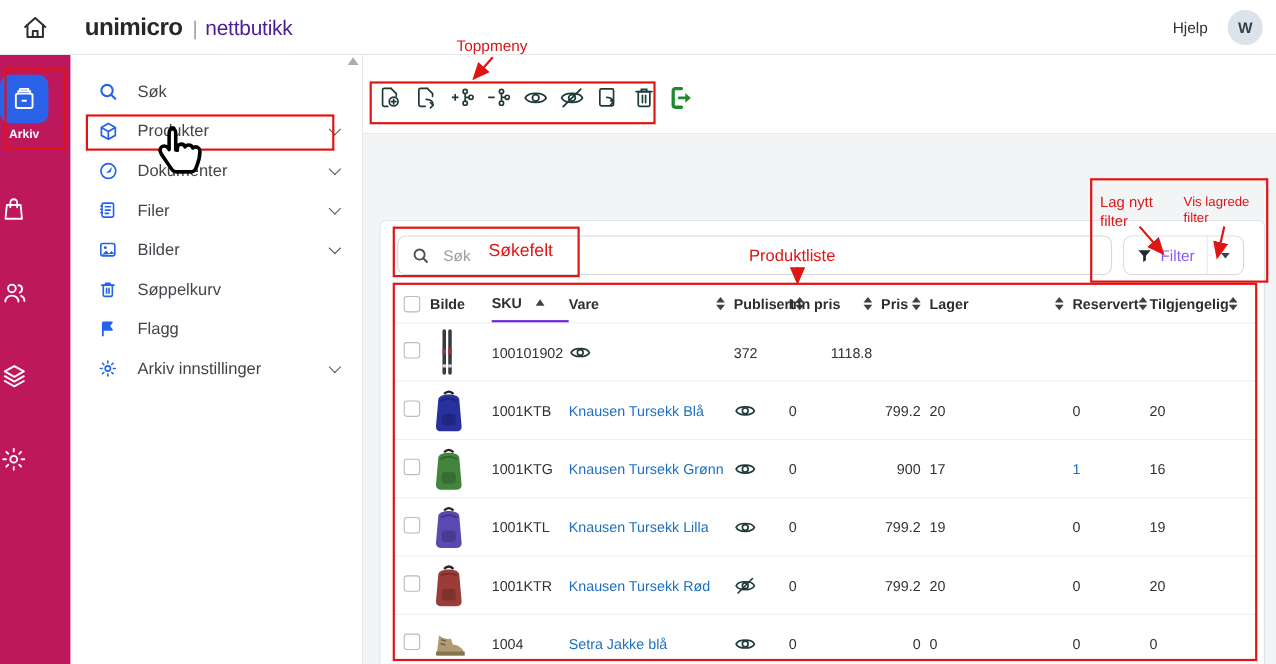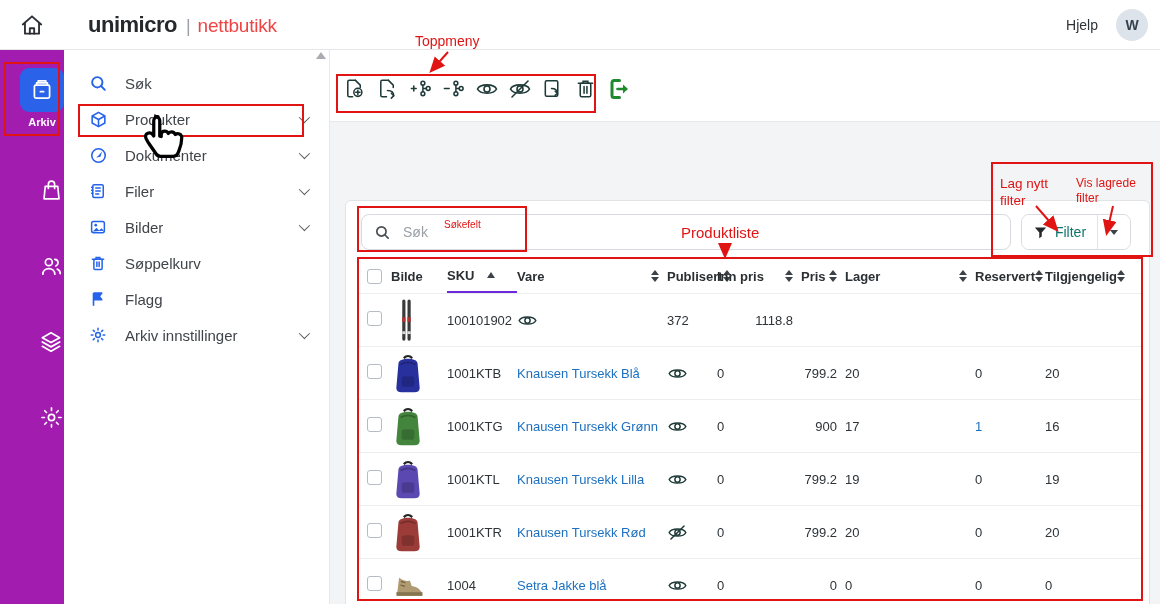--- a/index.html
+++ b/index.html
@@ -3,30 +3,30 @@
 <meta charset="utf-8">
 <title>Produktbehandlings verktøy</title>
 <style>
   * { margin:0; padding:0; box-sizing:border-box; }
   html,body { width:1160px; height:604px; overflow:hidden; font-family:"Liberation Sans", sans-serif; background:#fff; }
   body { position:relative; color:#2d3338; }
 
   
   .topbar { position:absolute; left:0; top:0; width:1160px; height:50px; background:#fff; border-bottom:1px solid #e4e6e8; display:flex; align-items:center; z-index:5; }
   .home-btn { width:64px; display:flex; justify-content:center; align-items:center; cursor:pointer; }
-  .logo { display:flex; align-items:baseline; margin-left:24px;justify-content:center; }
+  .logo { display:flex; align-items:baseline; margin-left:13px;justify-content:center; }
   .logo .brand { font-size:22px; font-weight:700; color:#26292b; letter-spacing:-0.5px; }
   .logo .pipe { color:#9aa0a6; font-weight:300; margin:0 7px 0 9px; font-size:18px; }
-  .logo .suffix { font-size:19px; font-weight:400; color:#ef4444; letter-spacing:-0.2px; }
+  .logo .suffix { font-size:19px; font-weight:400; color:#4c1d95; letter-spacing:-0.2px; }
   .topbar-right { margin-left:auto; display:flex; align-items:center; gap:18px; padding-right:12px; }
   .help { font-size:14px; color:#2d3338; cursor:pointer; }
   .avatar { width:32px; height:32px; border-radius:50%; background:#dde3ea; color:#33424e; font-size:14px; font-weight:700; display:flex; align-items:center; justify-content:center; cursor:pointer; }
 
   
-  .rail { position:absolute; left:0; top:50px; width:64px; height:554px; background:#a21caf; display:flex; flex-direction:column; align-items:flex-end; z-index:4; }
+  .rail { position:absolute; left:0; top:50px; width:64px; height:554px; background:#be185d; display:flex; flex-direction:column; align-items:flex-start; z-index:4; }
   .rail-active { margin-top:18px; display:flex; flex-direction:column; align-items:center; cursor:pointer; }
   .rail-active .tile { width:44px; height:44px; background:#2a63ea; border-radius:9px; display:flex; align-items:center; justify-content:center; }
   .rail-active .tile-label { color:#fff; font-size:11px; font-weight:700; margin-top:4px; }
   .rail-item { margin-top:50px; cursor:pointer; display:flex; justify-content:center; }
 
   
   .sidebar { position:absolute; left:64px; top:50px; width:266px; height:554px; background:#fff; border-right:1px solid #e6e8ea; padding-top:15px; z-index:3; }
   .side-item { height:36px; display:flex; align-items:center; padding:0 22px 0 24px; cursor:pointer; }
   .side-item .s-icon { width:20px; display:flex; align-items:center; justify-content:center; }
   .side-item .s-label { margin-left:17px; font-size:15px; color:#40454a; white-space:nowrap; }
@@ -39,21 +39,21 @@
   .tool-btn { width:25px; height:25px; display:flex; align-items:center; justify-content:center; cursor:pointer; }
   .content { position:absolute; left:330px; top:122px; width:830px; height:482px; background:#f2f4f5; z-index:1; }
   .page-title { position:absolute; left:15px; top:32px; font-size:24px; font-weight:700; color:#3b4146; letter-spacing:-0.2px; }
   .card { position:absolute; left:15px; top:78px; width:805px; height:510px; background:#fff; border:1px solid #e1e4e7; border-radius:6px; }
 
   .search-wrap { position:absolute; left:15px; top:13px; width:650px; height:36px; border:1px solid #d6dade; border-radius:8px; background:#fff; display:flex; align-items:center; padding:0 12px; }
   .search-wrap input { border:none; outline:none; font-size:14px; color:#40454a; margin-left:12px; width:120px; font-family:"Liberation Sans", sans-serif; background:transparent; }
   .search-wrap input::placeholder { color:#9aa0a6; }
 
   .filter-group { position:absolute; left:675px; top:13px; height:36px; display:flex; border:1px solid #d6dade; border-radius:8px; overflow:hidden; background:#fff; }
-  .filter-btn { width:76px; display:flex; align-items:center; justify-content:center; gap:7px; font-size:14px; font-weight:500; color:#0f766e; cursor:pointer; border-right:1px solid #e1e4e7; background:#fff; }
+  .filter-btn { width:76px; display:flex; align-items:center; justify-content:center; gap:7px; font-size:14px; font-weight:500; color:#8b5cf6; cursor:pointer; border-right:1px solid #e1e4e7; background:#fff; }
   .filter-drop { width:32px; display:flex; align-items:center; justify-content:center; cursor:pointer; background:#fff; }
   .drop-caret { width:0; height:0; border-left:4px solid transparent; border-right:4px solid transparent; border-top:5px solid #3c4247; }
 
   
   .ptable { position:absolute; left:13px; top:58px; width:784px; }
   .thead, .trow { display:grid; grid-template-columns:24px 56px 70px 150px 50px 84px 44px 130px 70px 86px; align-items:center; padding-left:8px; }
   .thead { height:34px; font-size:13px; font-weight:700; color:#2a2f33; }
   .th { display:flex; align-items:center; justify-content:space-between; padding-right:8px; height:100%; }
   .th-sku { border-bottom:2px solid #6d28d9; }
   .trow { height:53px; border-top:1px solid #eceeef; background:#fff; }
@@ -582,21 +582,21 @@
 </div>
 
 <div class="ann ann-box" style="left:4px; top:62px; width:56px; height:74px;"></div>
 <div class="ann ann-box" style="left:78px; top:104px; width:226px; height:33px;"></div>
 <div class="ann ann-box" style="left:336px; top:74px; width:260px; height:39px;"></div>
 <div class="ann ann-box" style="left:357px; top:206px; width:170px; height:46px;"></div>
 <div class="ann ann-box" style="left:991px; top:162px; width:162px; height:95px;"></div>
 <div class="ann ann-box" style="left:357px; top:257px; width:786px; height:344px;"></div>
 
 <div class="ann ann-label" style="left:415px; top:33px;">Toppmeny</div>
-<div class="ann ann-label" style="left:444px; top:219px; font-size:10px;">Søkefelt</div>
+<div class="ann ann-label" style="left:444px; top:219px; font-size:16px;">Søkefelt</div>
 <div class="ann ann-label" style="left:681px; top:224px; font-size:15px;">Produktliste</div>
 <div class="ann ann-label" style="left:1000px; top:176px; width:64px; font-size:13.5px;">Lag nytt filter</div>
 <div class="ann ann-label" style="left:1076px; top:176px; width:76px; font-size:12px;">Vis lagrede filter</div>
 
 <svg id="ann-arrows">
   <defs>
     <marker id="ah" markerWidth="9" markerHeight="8" refX="6" refY="3.5" orient="auto">
       <path d="M0 0 L8 3.5 L0 7 Z" fill="#e11414"></path>
     </marker>
   </defs>

